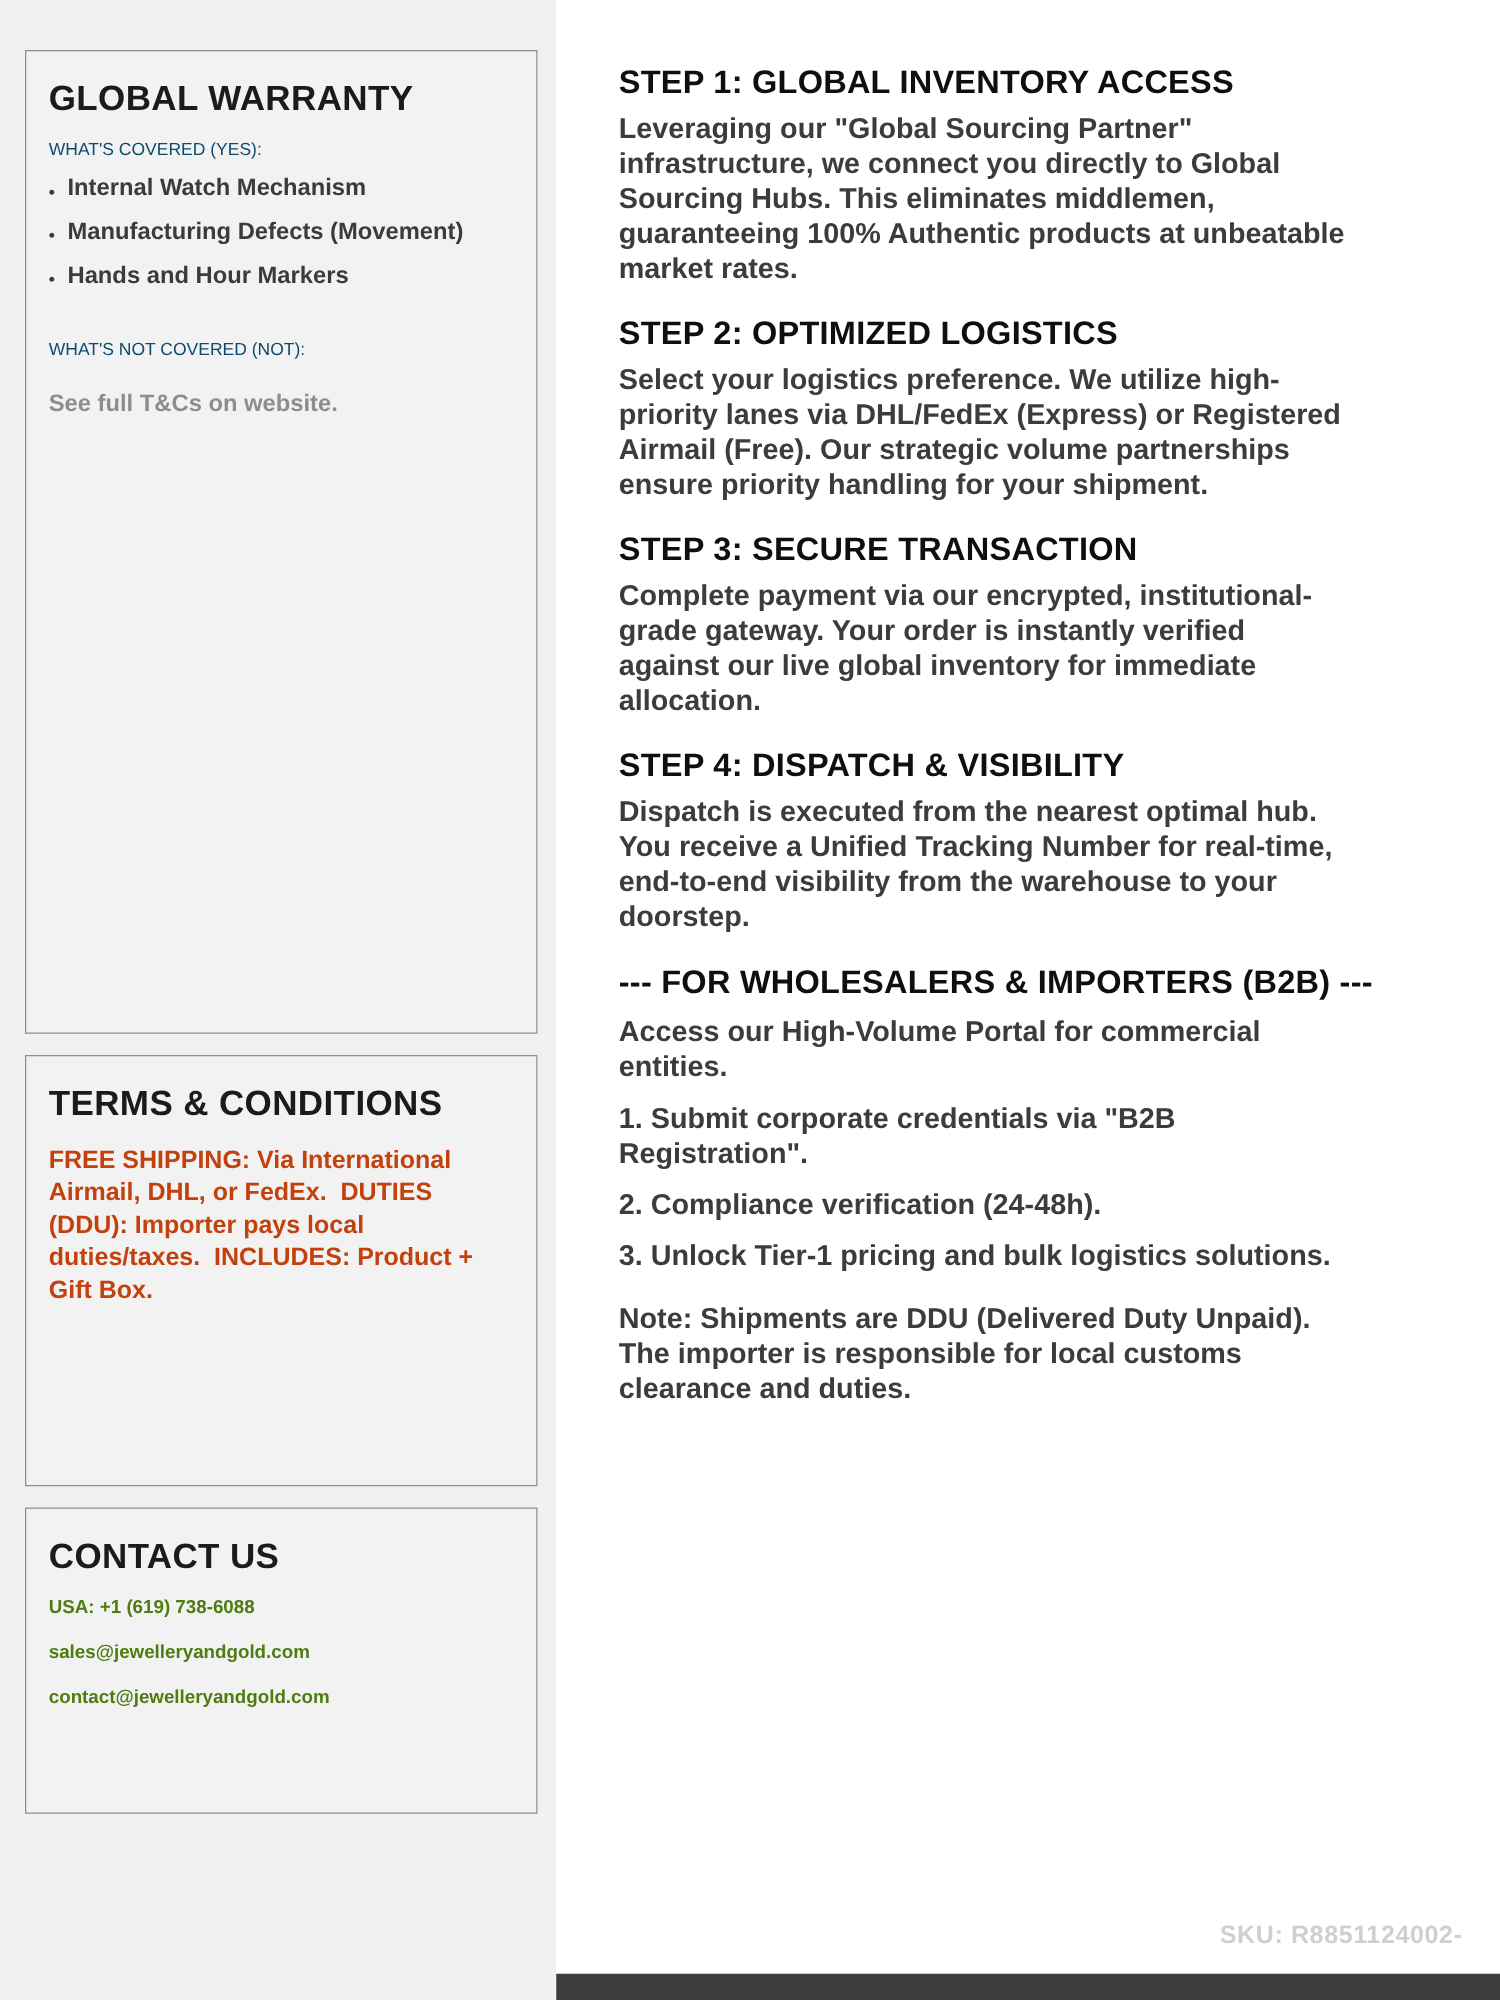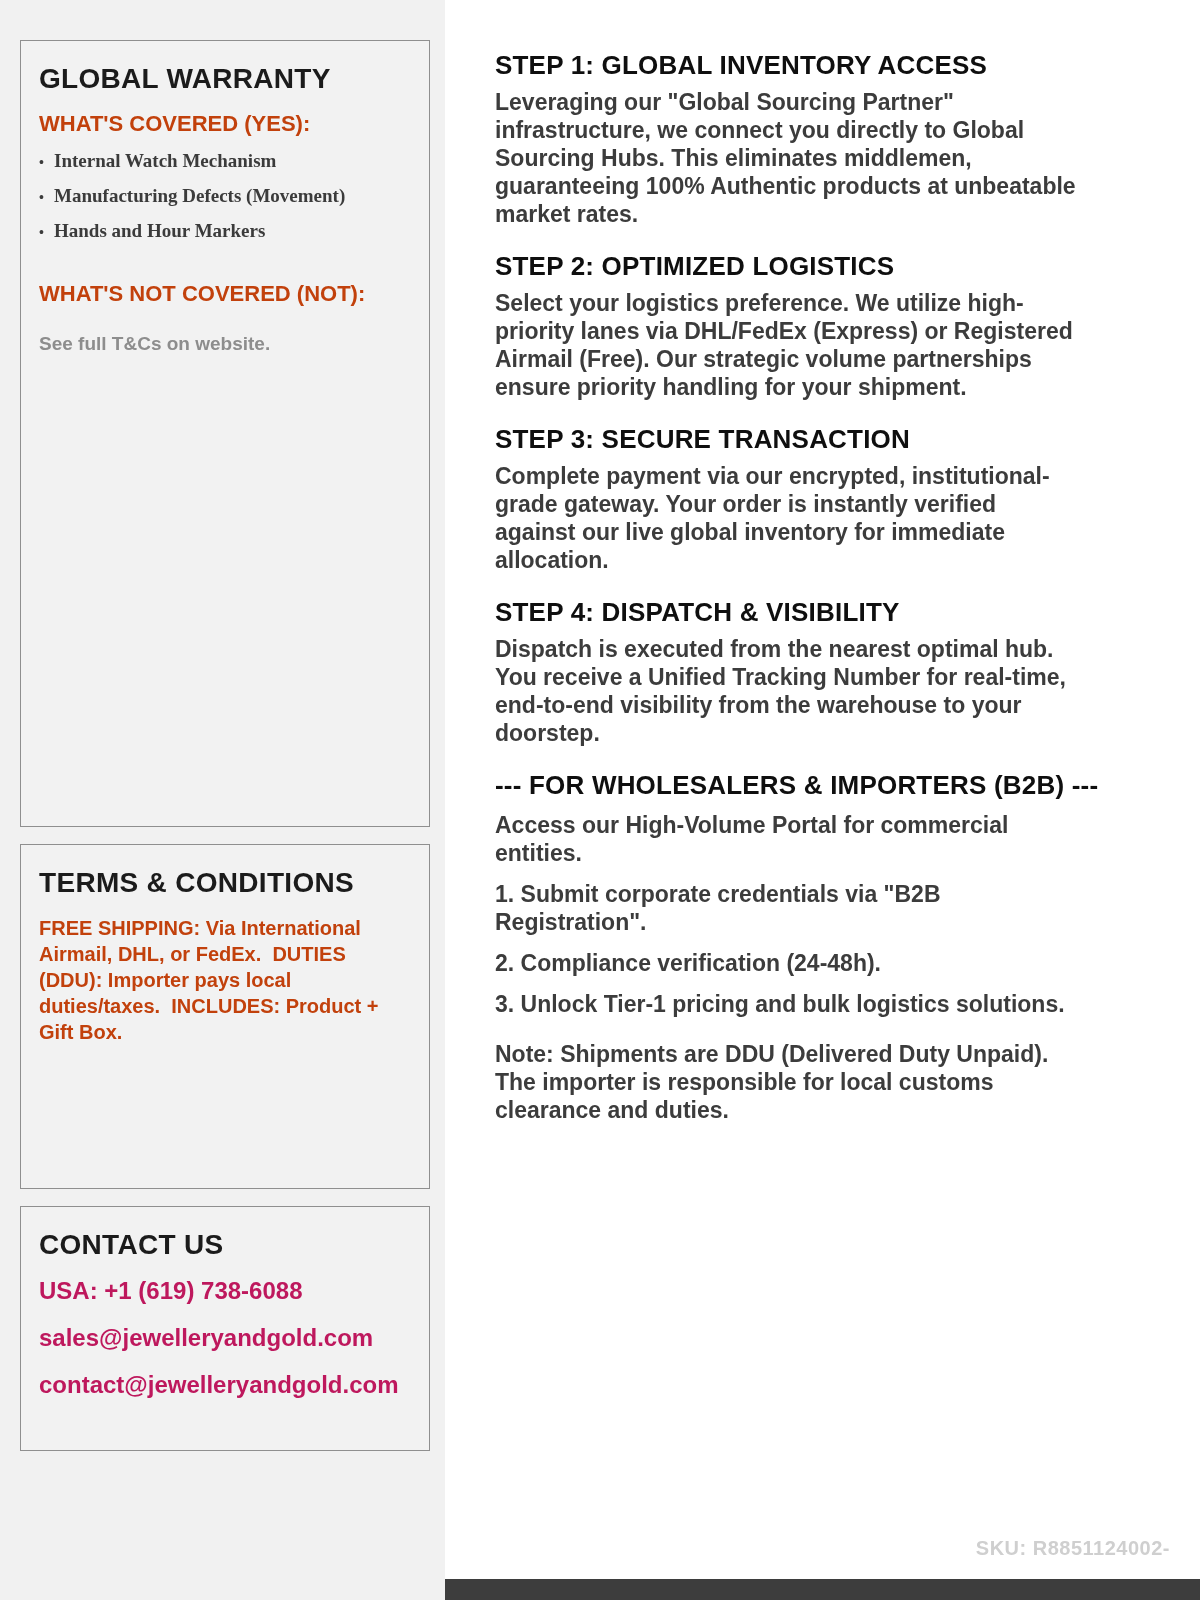--- a/index.html
+++ b/index.html
@@ -28,36 +28,35 @@
   .box-terms   { height:345px; }
   .box-contact { height:245px; }
   .box h2 {
     font-size:28px;
     font-weight:bold;
     color:#1b1b1b;
     letter-spacing:.3px;
     margin-bottom:16px;
   }
   .subhead {
-    font-size:22px;
-    font-weight:bold;
-    color:#c2410c;
+    font-size:14px;
+    font-weight:normal;
+    color:#0c4a6e;
     margin:4px 0 14px;
   }
   .subhead.spaced { margin-top:40px; }
   ul.bullets { list-style:none; }
   ul.bullets li {
     font-size:19px;
     font-weight:bold;
     color:#3b3b3b;
     padding-left:15px;
     position:relative;
     margin-bottom:15px;
     line-height:20px;
-    font-family:Liberation Serif, serif;
   }
   ul.bullets li::before {
     content:"•";
     position:absolute;
     left:0; top:2px;
     font-size:14px;
     color:#3b3b3b;
   }
   .footnote {
     margin-top:26px;
@@ -66,23 +65,23 @@
     font-weight:bold;
   }
   .terms-body {
     font-size:20px;
     font-weight:bold;
     color:#c2410c;
     line-height:26px;
     white-space:pre-wrap;
   }
   .contact-line {
-    font-size:24px;
-    font-weight:bold;
-    color:#be185d;
+    font-size:15px;
+    font-weight:bold;
+    color:#4d7c0f;
     margin-bottom:19px;
   }
 
   
   .main {
     flex:1;
     position:relative;
     padding:50px 48px 0 50px;
     background:#ffffff;
   }

